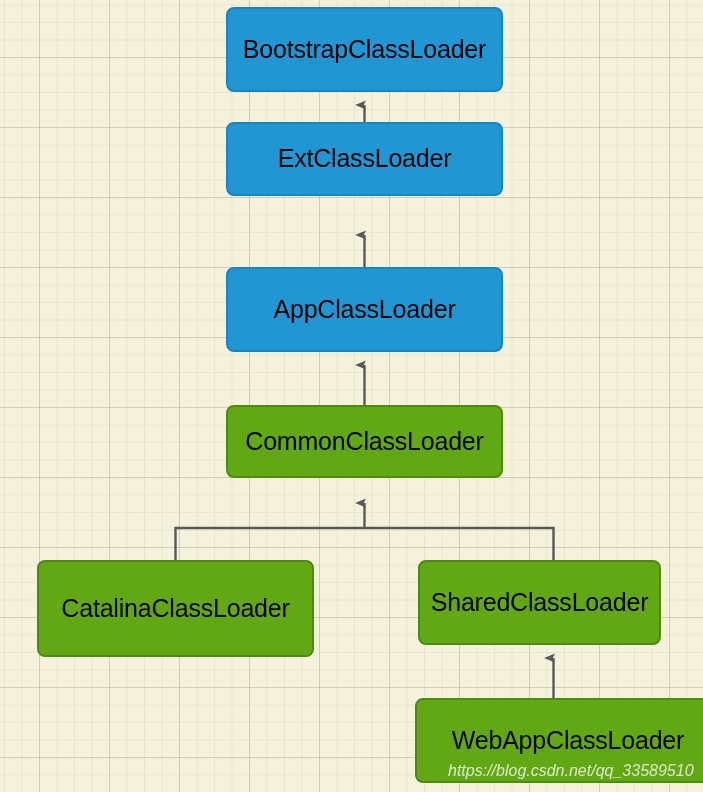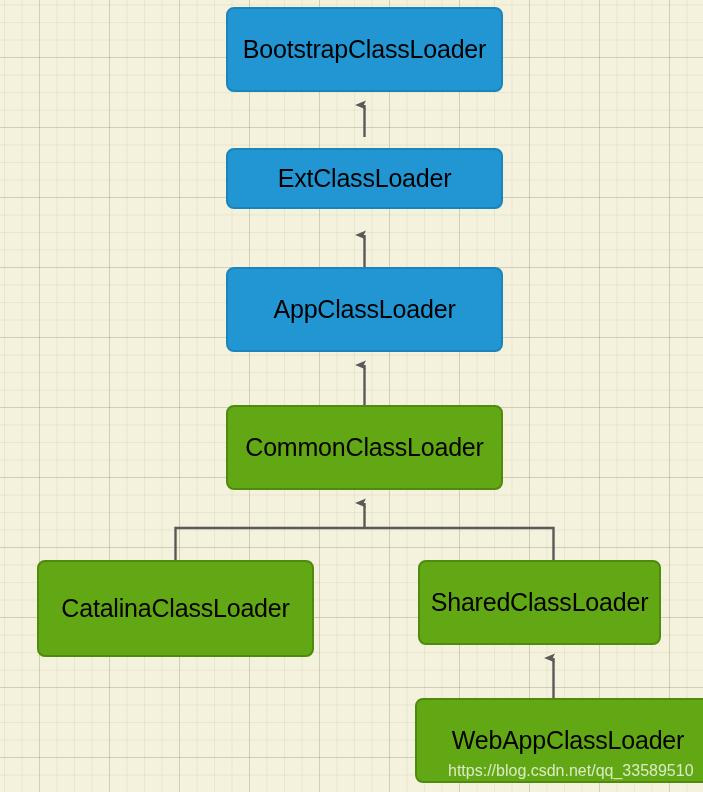--- a/index.html
+++ b/index.html
@@ -65,20 +65,21 @@
     border: 2px solid #4e8a0c;
   }
   .watermark {
     position: absolute;
     font-size: 16px;
     color: #e6efd8;
     opacity: 0.92;
     white-space: nowrap;
     z-index: 5;
     letter-spacing: 0px;
+    font-style: italic;
   }
 </style>
 </head>
 <body>
 
 <div id="canvas">
 
   <svg id="edges" viewBox="0 0 703 792" xmlns="http://www.w3.org/2000/svg">
     <defs>
       <marker id="arrowhead" markerWidth="10" markerHeight="11" refX="4.6" refY="9.4" orient="auto" markerUnits="userSpaceOnUse">
@@ -95,29 +96,29 @@
     <line x1="364.5" y1="528" x2="364.5" y2="503" stroke="#595959" stroke-width="2.4" marker-end="url(#arrowhead)"></line>
     <polyline points="175.5,560 175.5,528 553.5,528 553.5,560" fill="none" stroke="#595959" stroke-width="2.4"></polyline>
 
     <line x1="553.5" y1="698" x2="553.5" y2="658" stroke="#595959" stroke-width="2.4" marker-end="url(#arrowhead)"></line>
   </svg>
 
   <div class="node blue" style="left:226px; top:7px; width:277px; height:85px;">
     <span class="node-label">BootstrapClassLoader</span>
   </div>
 
-  <div class="node blue" style="left:226px; top:148px; width:277px; height:61px;">
+  <div class="node blue" style="left:226px; top:122px; width:277px; height:74px;">
     <span class="node-label">ExtClassLoader</span>
   </div>
 
   <div class="node blue" style="left:226px; top:267px; width:277px; height:85px;">
     <span class="node-label">AppClassLoader</span>
   </div>
 
-  <div class="node green" style="left:226px; top:405px; width:277px; height:85px;">
+  <div class="node green" style="left:226px; top:405px; width:277px; height:73px;">
     <span class="node-label">CommonClassLoader</span>
   </div>
 
   <div class="node green" style="left:37px; top:560px; width:277px; height:97px;">
     <span class="node-label">CatalinaClassLoader</span>
   </div>
 
   <div class="node green" style="left:418px; top:560px; width:243px; height:85px;">
     <span class="node-label">SharedClassLoader</span>
   </div>

